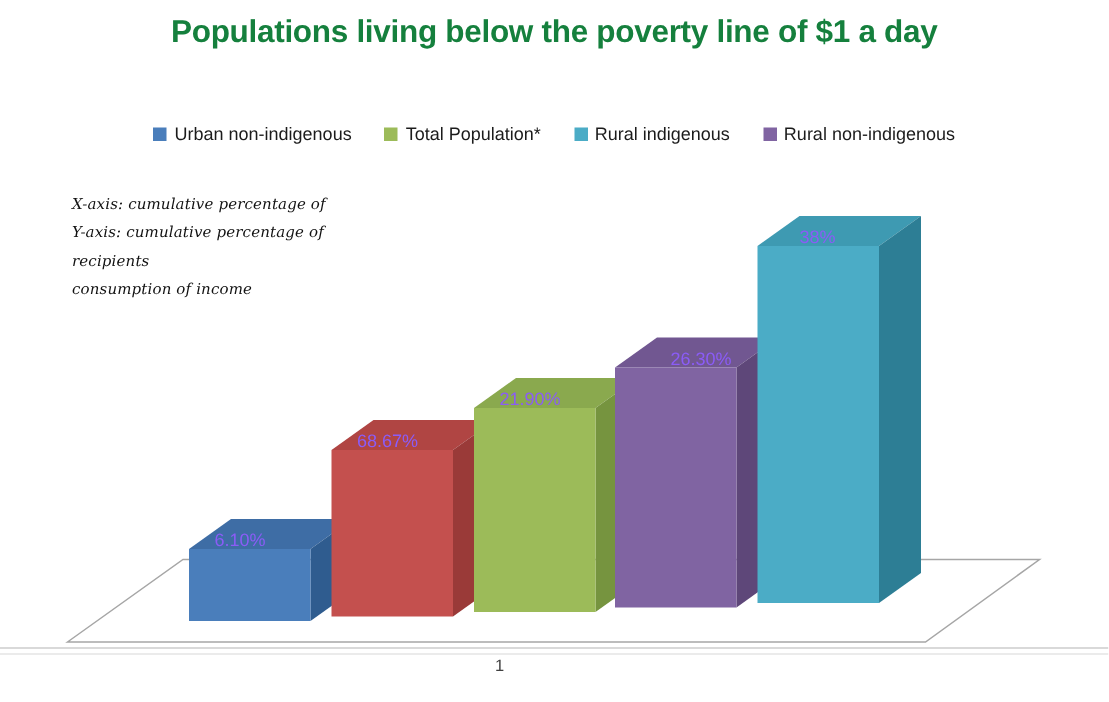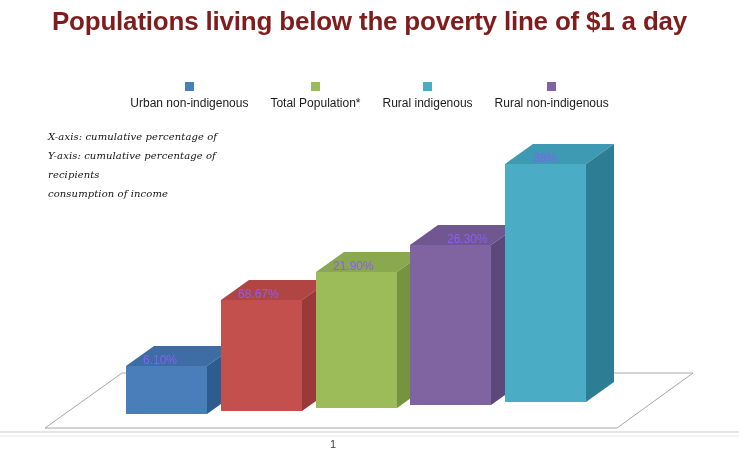--- a/index.html
+++ b/index.html
@@ -6,30 +6,30 @@
   body{
     width:739px;height:468px;background:#ffffff;overflow:hidden;
     font-family:"Liberation Sans",sans-serif;position:relative;
   }
   #stage{position:absolute;left:0;top:0;width:739px;height:468px;}
 
   
   .title{
     position:absolute;left:0;top:8px;width:739px;text-align:center;
     font-family:"Liberation Sans",sans-serif;font-weight:bold;
-    font-size:26px;color:#7f1d1d;line-height:27px;letter-spacing:-0.2px;
+    font-size:21px;color:#15803d;line-height:27px;letter-spacing:-0.2px;
   }
   .title .l2{display:block;}
 
   
   .legend{
     position:absolute;left:0;top:82px;width:739px;
     display:flex;justify-content:center;align-items:center;gap:22px;
   }
-  .legend-item{display:flex;align-items:center;gap:5px;flex-direction:column;}
+  .legend-item{display:flex;align-items:center;gap:5px;}
   .legend-swatch{width:9px;height:9px;display:block;flex:0 0 auto;}
   .legend-label{
     font-size:12px;color:#1b1b1b;white-space:nowrap;
     font-family:"Liberation Sans",sans-serif;
   }
 
   
   .annotation{
     position:absolute;left:48px;top:127px;width:300px;
     font-family:"DejaVu Serif",serif;font-style:italic;

